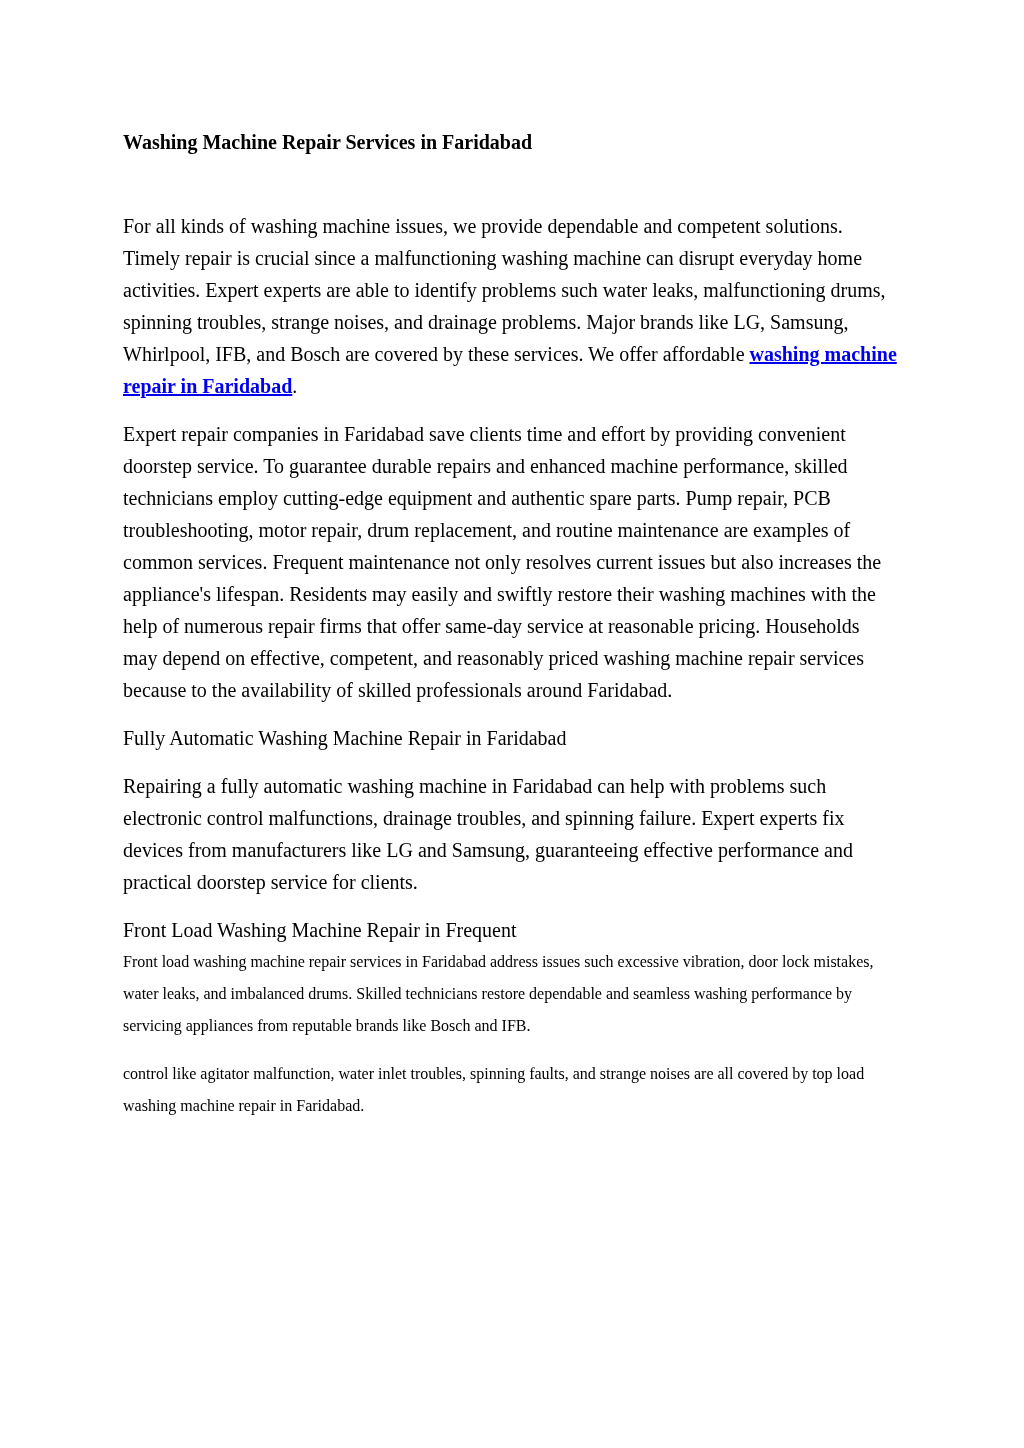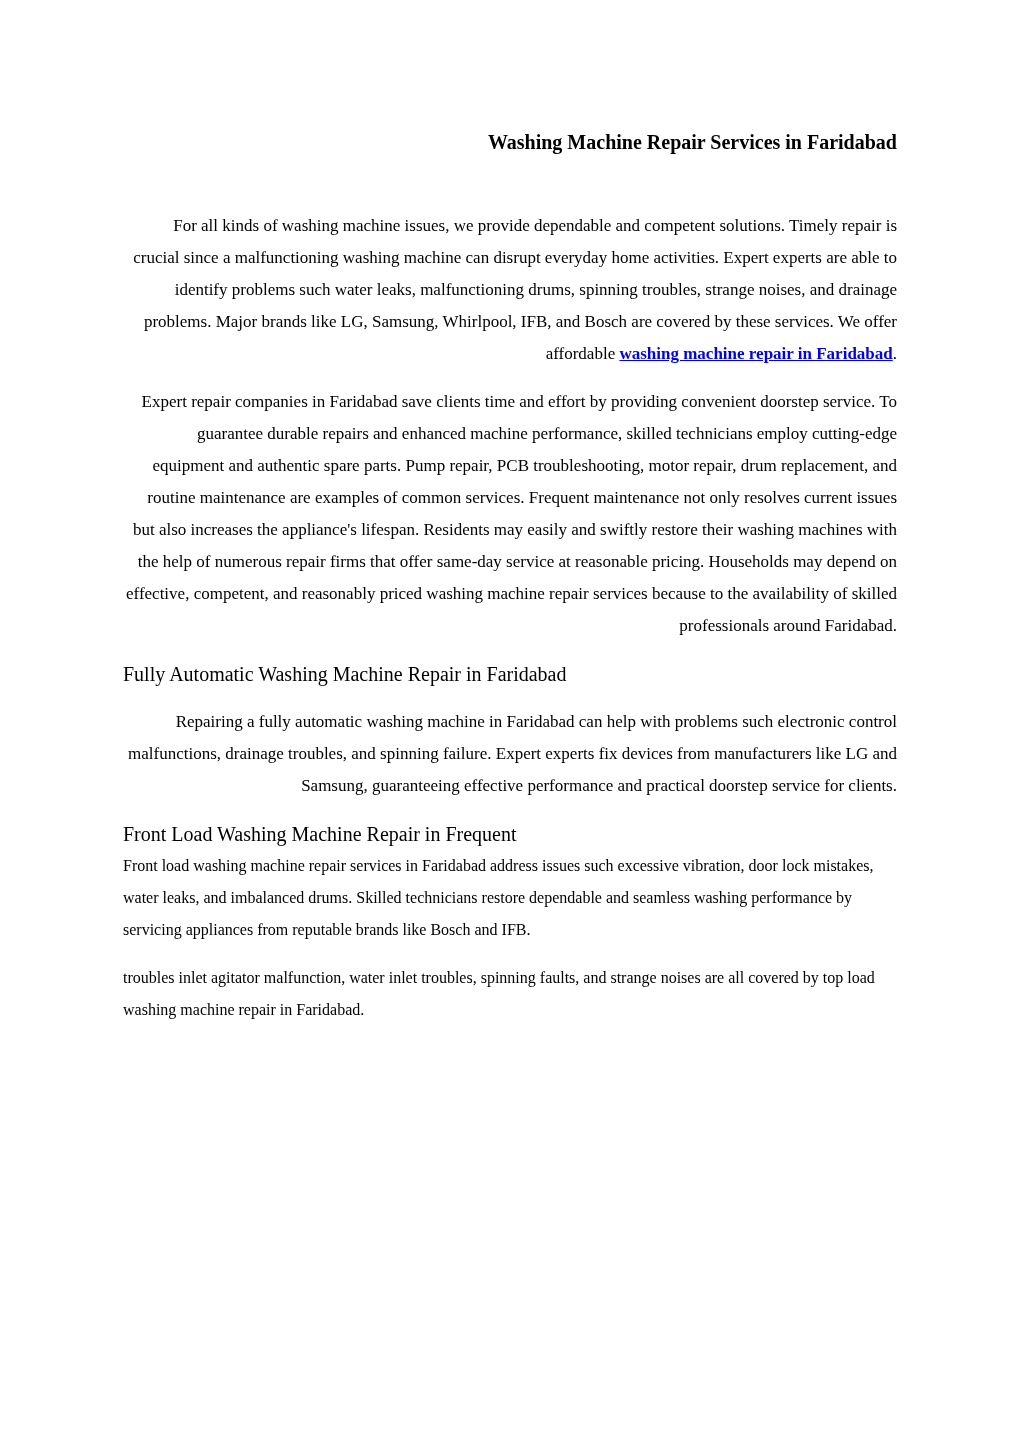--- a/index.html
+++ b/index.html
@@ -15,28 +15,28 @@
   .page {
     width: 1024px;
     height: 1448px;
     padding: 126px 127px 0 123px;
     overflow: hidden;
   }
   .title {
     font-size: 20px;
     line-height: 32px;
     font-weight: bold;
-    text-align: right;
+    text-align: left;
     margin: 0 0 52px 0;
   }
   .para {
-    font-size: 17px;
+    font-size: 20px;
     line-height: 32px;
     margin: 0 0 16px 0;
-    text-align: right;
+    text-align: left;
   }
   .heading {
     font-size: 20px;
     line-height: 32px;
     font-weight: normal;
     margin: 0 0 16px 0;
   }
   .section-block { margin: 0 0 16px 0; }
   .section-block .heading { margin: 0; }
   .section-block .body-inline {
@@ -65,16 +65,16 @@
   <h2 class="heading">Fully Automatic Washing Machine Repair in Faridabad</h2>
 
   <p class="para">Repairing a fully automatic washing machine in Faridabad can help with problems such electronic control malfunctions, drainage troubles, and spinning failure. Expert experts fix devices from manufacturers like LG and Samsung, guaranteeing effective performance and practical doorstep service for clients.</p>
 
   <div class="section-block">
     <h2 class="heading">Front Load Washing Machine Repair in Frequent</h2>
     <p class="body-inline">Front load washing machine repair services in Faridabad address issues such excessive vibration, door lock mistakes, water leaks, and imbalanced drums. Skilled technicians restore dependable and seamless washing performance by servicing appliances from reputable brands like Bosch and IFB.</p>
   </div>
 
   <div class="section-block">
-    <p class="body-inline">troubles inlet agitator malfunction, water inlet troubles, spinning faults, and strange noises are all covered by top load washing machine repair in Faridabad.</p>
+    <p class="body-inline">control like agitator malfunction, water inlet troubles, spinning faults, and strange noises are all covered by top load washing machine repair in Faridabad.</p>
   </div>
 
 </div>
 
 </body></html>

